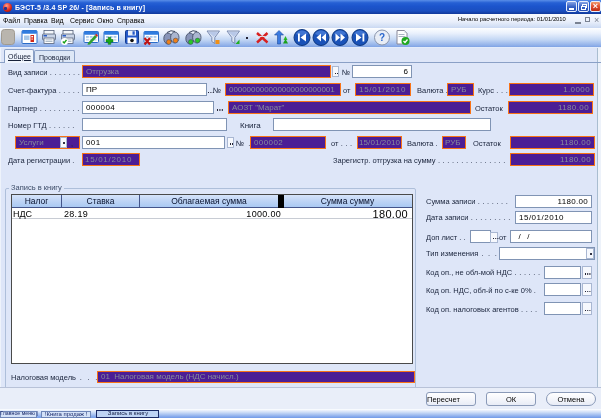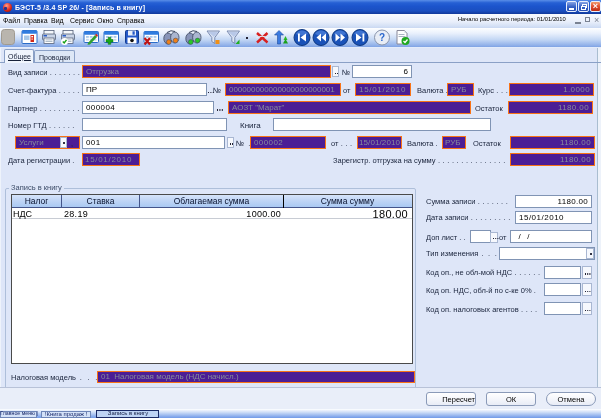--- a/index.html
+++ b/index.html
@@ -251,21 +251,21 @@
 <div class="lbl" style="left:333px;top:156.5px">Зарегистр. отгрузка на сумму<span style="letter-spacing:0.25px"> . . . . . . . . . . . . . . .</span></div>
 <div class="dfld rt" style="left:510px;top:152.5px;width:85px;letter-spacing:0.4px">1180.00</div>
 
 <div class="abs" style="left:5px;top:188px;width:411px;height:201px;border:1px solid #aebfda;border-radius:2px"></div>
 <div class="abs" style="left:9px;top:184px;padding:0 2px;font-size:7.5px;color:#3c4c68;line-height:8px;background:#dee6f8">Запись в книгу</div>
 
 <div class="abs" style="left:11px;top:194px;width:402px;height:170px;background:#fff;border:1px solid #4a4a4a"></div>
 <div class="abs" style="left:12px;top:195px;width:400px;height:13px;background:linear-gradient(180deg,#d6e4fa 0%,#c3d7f6 40%,#aac9f2 100%);border-bottom:1px solid #44558a"></div>
 <div class="abs" style="left:12px;top:195px;width:50px;height:13px;border-right:1px solid #44558a;font-size:8.5px;color:#06102c;text-align:center;line-height:13px">Налог</div>
 <div class="abs" style="left:62px;top:195px;width:78px;height:13px;border-right:1px solid #44558a;font-size:8.5px;color:#06102c;text-align:center;line-height:13px">Ставка</div>
-<div class="abs" style="left:140px;top:195px;width:144px;height:13px;border-right:1px solid #000000;font-size:8.5px;color:#06102c;text-align:center;line-height:13px">Облагаемая сумма</div>
+<div class="abs" style="left:140px;top:195px;width:144px;height:13px;border-right:6px solid #000000;font-size:8.5px;color:#06102c;text-align:center;line-height:13px">Облагаемая сумма</div>
 <div class="abs" style="left:284px;top:195px;width:127px;height:13px;font-size:8.5px;color:#06102c;text-align:center;line-height:13px">Сумма сумму</div>
 
 <div class="abs" style="left:12px;top:208px;width:400px;height:11px;border-bottom:1px solid #c8ccd4"></div>
 <div class="abs" style="left:13px;top:210px;font-size:9px;color:#000;line-height:9px">НДС</div>
 <div class="abs" style="left:64px;top:210px;font-size:9px;color:#000;line-height:9px;letter-spacing:0.3px">28.19</div>
 <div class="abs" style="left:140px;top:210px;width:141px;font-size:9px;color:#000;line-height:9px;text-align:right;letter-spacing:0.3px">1000.00</div>
 <div class="abs" style="left:284px;top:210px;width:124px;font-size:11px;color:#000;line-height:9px;text-align:right;letter-spacing:0.3px">180.00</div>
 
 <div class="lbl" style="left:11px;top:374px">Налоговая модель<span style="letter-spacing:1.8px"> . . .</span></div>
 <div class="dfld" style="left:97px;top:371px;width:318px;height:12px;line-height:10px">01&nbsp;&nbsp;Налоговая модель (НДС начисл.)</div>
@@ -302,21 +302,21 @@
     <b class="abs" style="left:2px;bottom:3px;width:1.2px;height:1.2px;background:#223;box-shadow:2.2px 0 #223,4.4px 0 #223"></b>
   </div>
 
 <div class="lbl" style="left:426px;top:305.5px">Код оп. налоговых агентов<span style="letter-spacing:0.25px"> . . . .</span></div>
 <div class="fld" style="left:544px;top:302px;width:37px"></div>
 <div class="mbtn" style="left:582px;top:302px;width:10px;height:13px">
     <b class="abs" style="left:2px;bottom:3px;width:1.2px;height:1.2px;background:#223;box-shadow:2.2px 0 #223,4.4px 0 #223"></b>
   </div>
 
 <div class="abs" style="left:0;top:387px;width:601px;height:22px;background:#e9eef9;border-top:1px solid #b8c2d8"></div>
-<div class="abs" style="left:426px;top:392px;width:50px;height:14px;background:linear-gradient(180deg,#ffffff,#f2f4fa 60%,#e8ecf6);border:1px solid #8a9ab8;border-radius:3px;font-size:7.5px;color:#000;text-align:right;line-height:13px">Пересчет</div>
+<div class="abs" style="left:426px;top:392px;width:50px;height:14px;background:linear-gradient(180deg,#ffffff,#f2f4fa 60%,#e8ecf6);border:1px solid #8a9ab8;border-radius:3px;font-size:7.5px;color:#000;text-align:left;line-height:13px">Пересчет</div>
 <div class="abs" style="left:486px;top:392px;width:50px;height:14px;background:linear-gradient(180deg,#ffffff,#f2f4fa 60%,#e8ecf6);border:1px solid #8a9ab8;border-radius:3px;font-size:7.5px;color:#000;text-align:center;line-height:13px">ОК</div>
 <div class="abs" style="left:546px;top:392px;width:50px;height:14px;background:linear-gradient(180deg,#ffffff,#f2f4fa 60%,#e8ecf6);border:1px solid #8a9ab8;border-radius:7px;font-size:7.5px;color:#000;text-align:center;line-height:13px">Отмена</div>
 
 <div class="abs" style="left:0;top:409px;width:601px;height:9px;background:linear-gradient(180deg,#ffffff 0%,#c8daf6 40%,#6f99e8 100%)"></div>
 <div class="abs" style="left:0;top:411px;width:37px;height:7px;background:#d4e2f8;border:1px solid #6e86b8;font-size:9px;color:#1a2a6a;line-height:6px;text-align:center">
     <span style="position:absolute;left:50%;top:0;transform:translateX(-50%) scale(0.58);transform-origin:center top;white-space:nowrap">Главное меню |</span>
   </div>
 <div class="abs" style="left:41px;top:411px;width:50px;height:7px;background:#d4e2f8;border:1px solid #6e86b8;font-size:9px;color:#1a2a6a;line-height:6px;text-align:center">
     <span style="position:absolute;left:50%;top:0;transform:translateX(-50%) scale(0.66);transform-origin:center top;white-space:nowrap">!Книга продаж !</span>
   </div>

